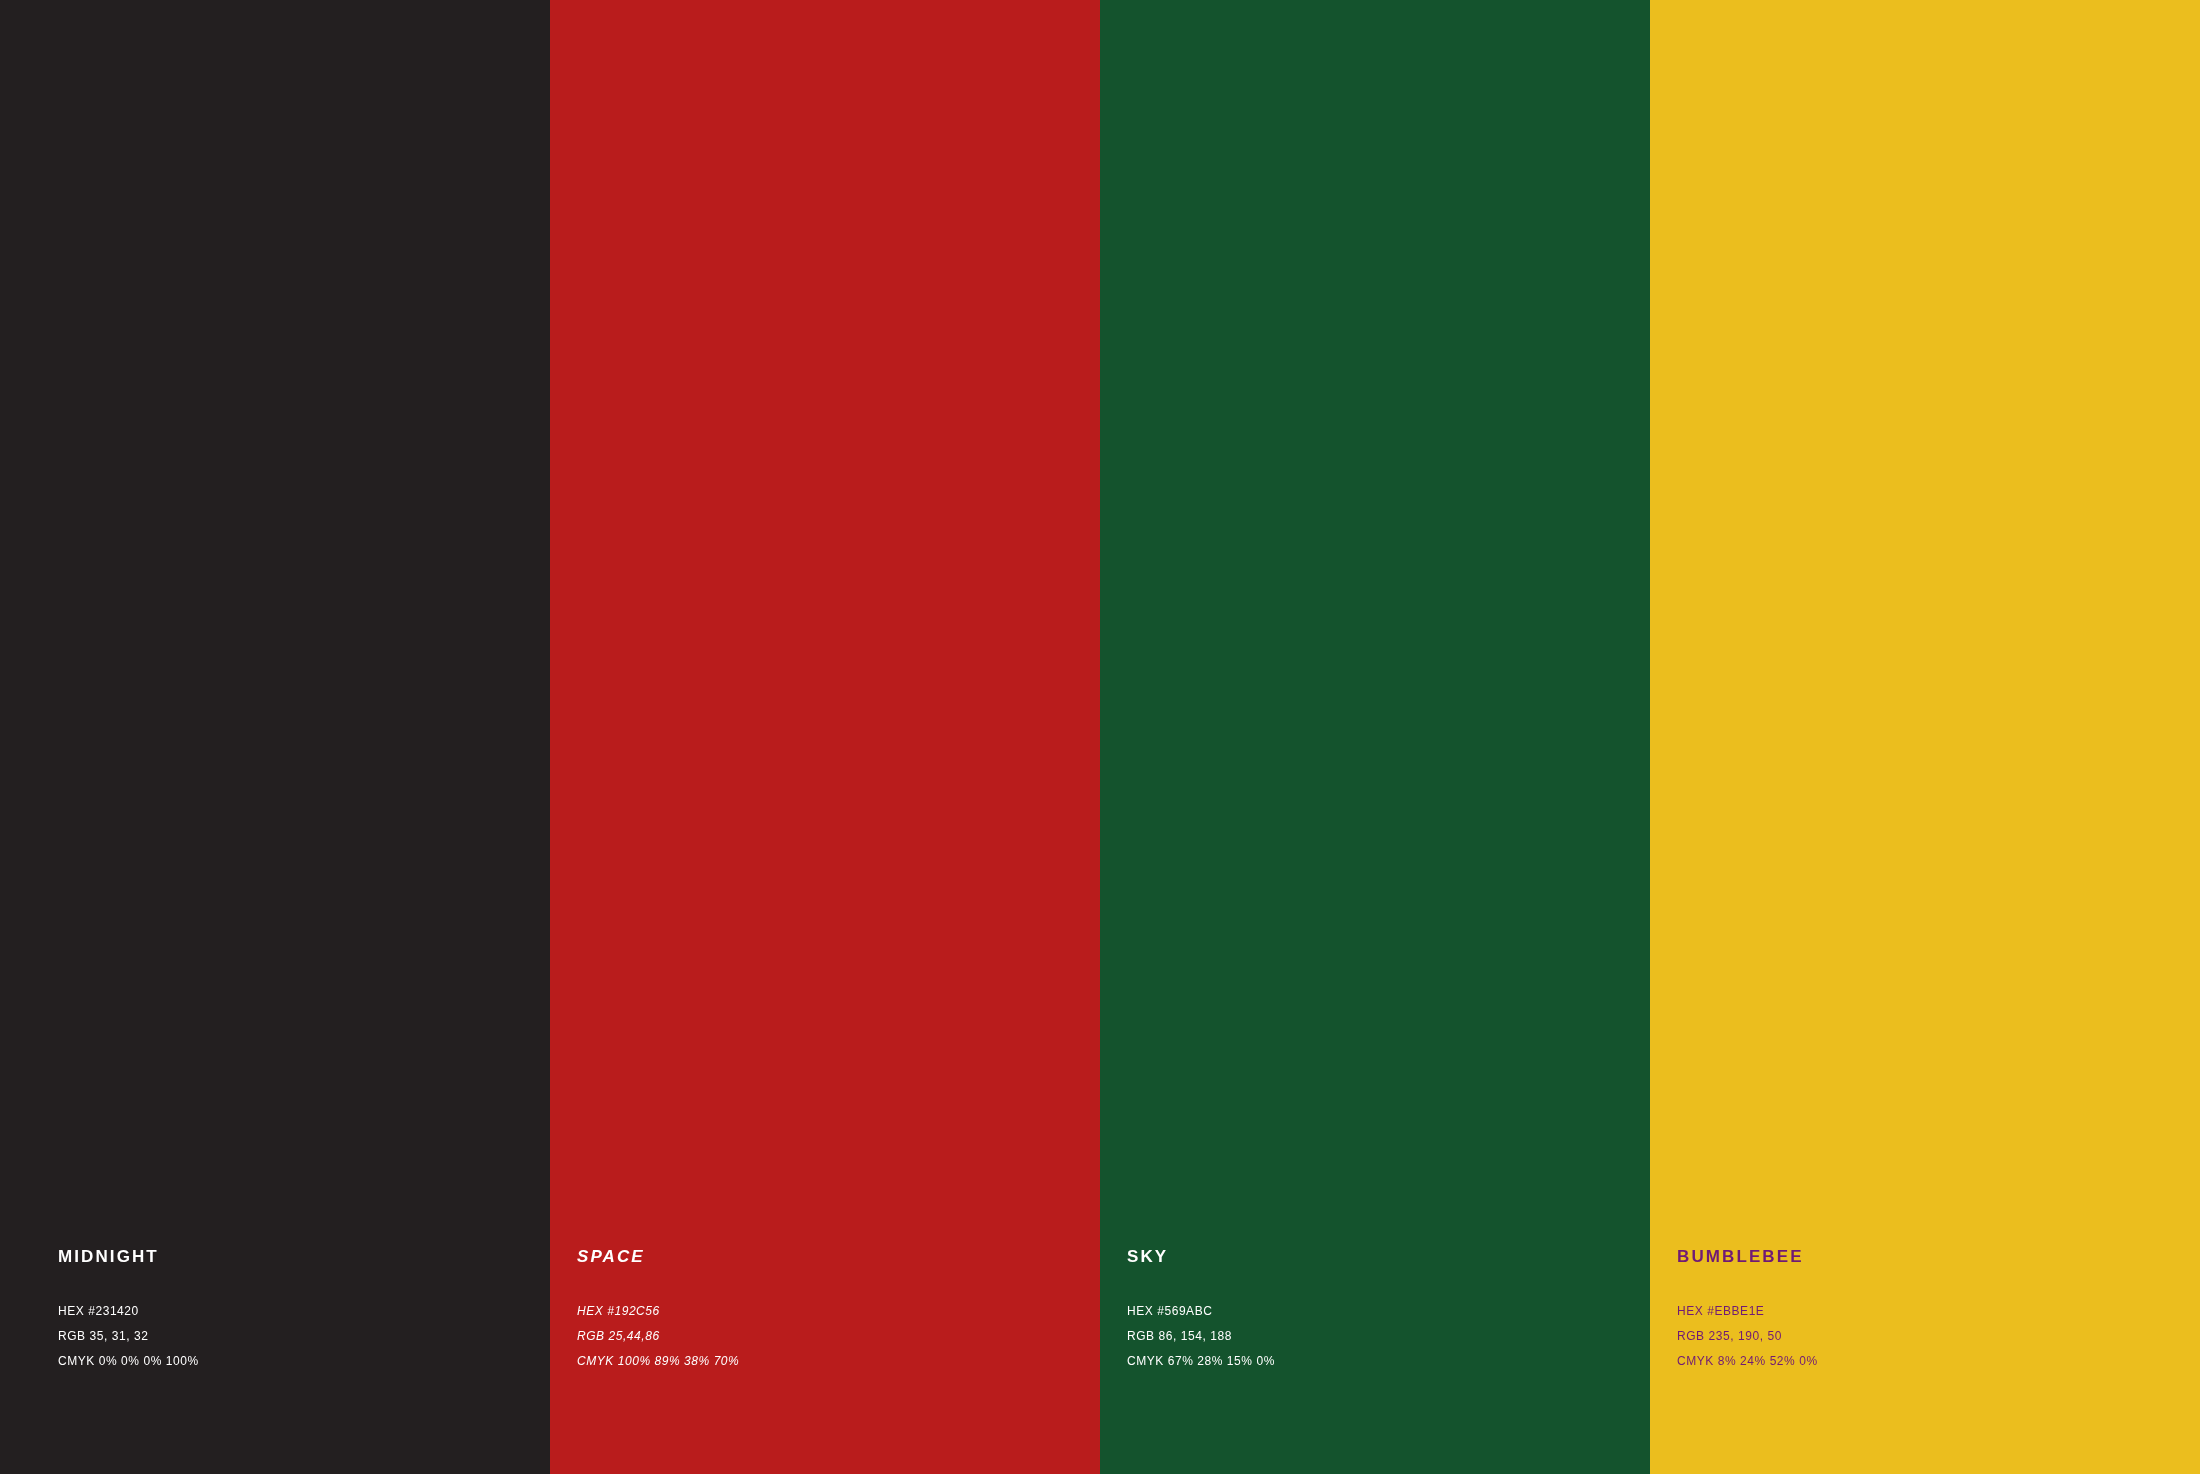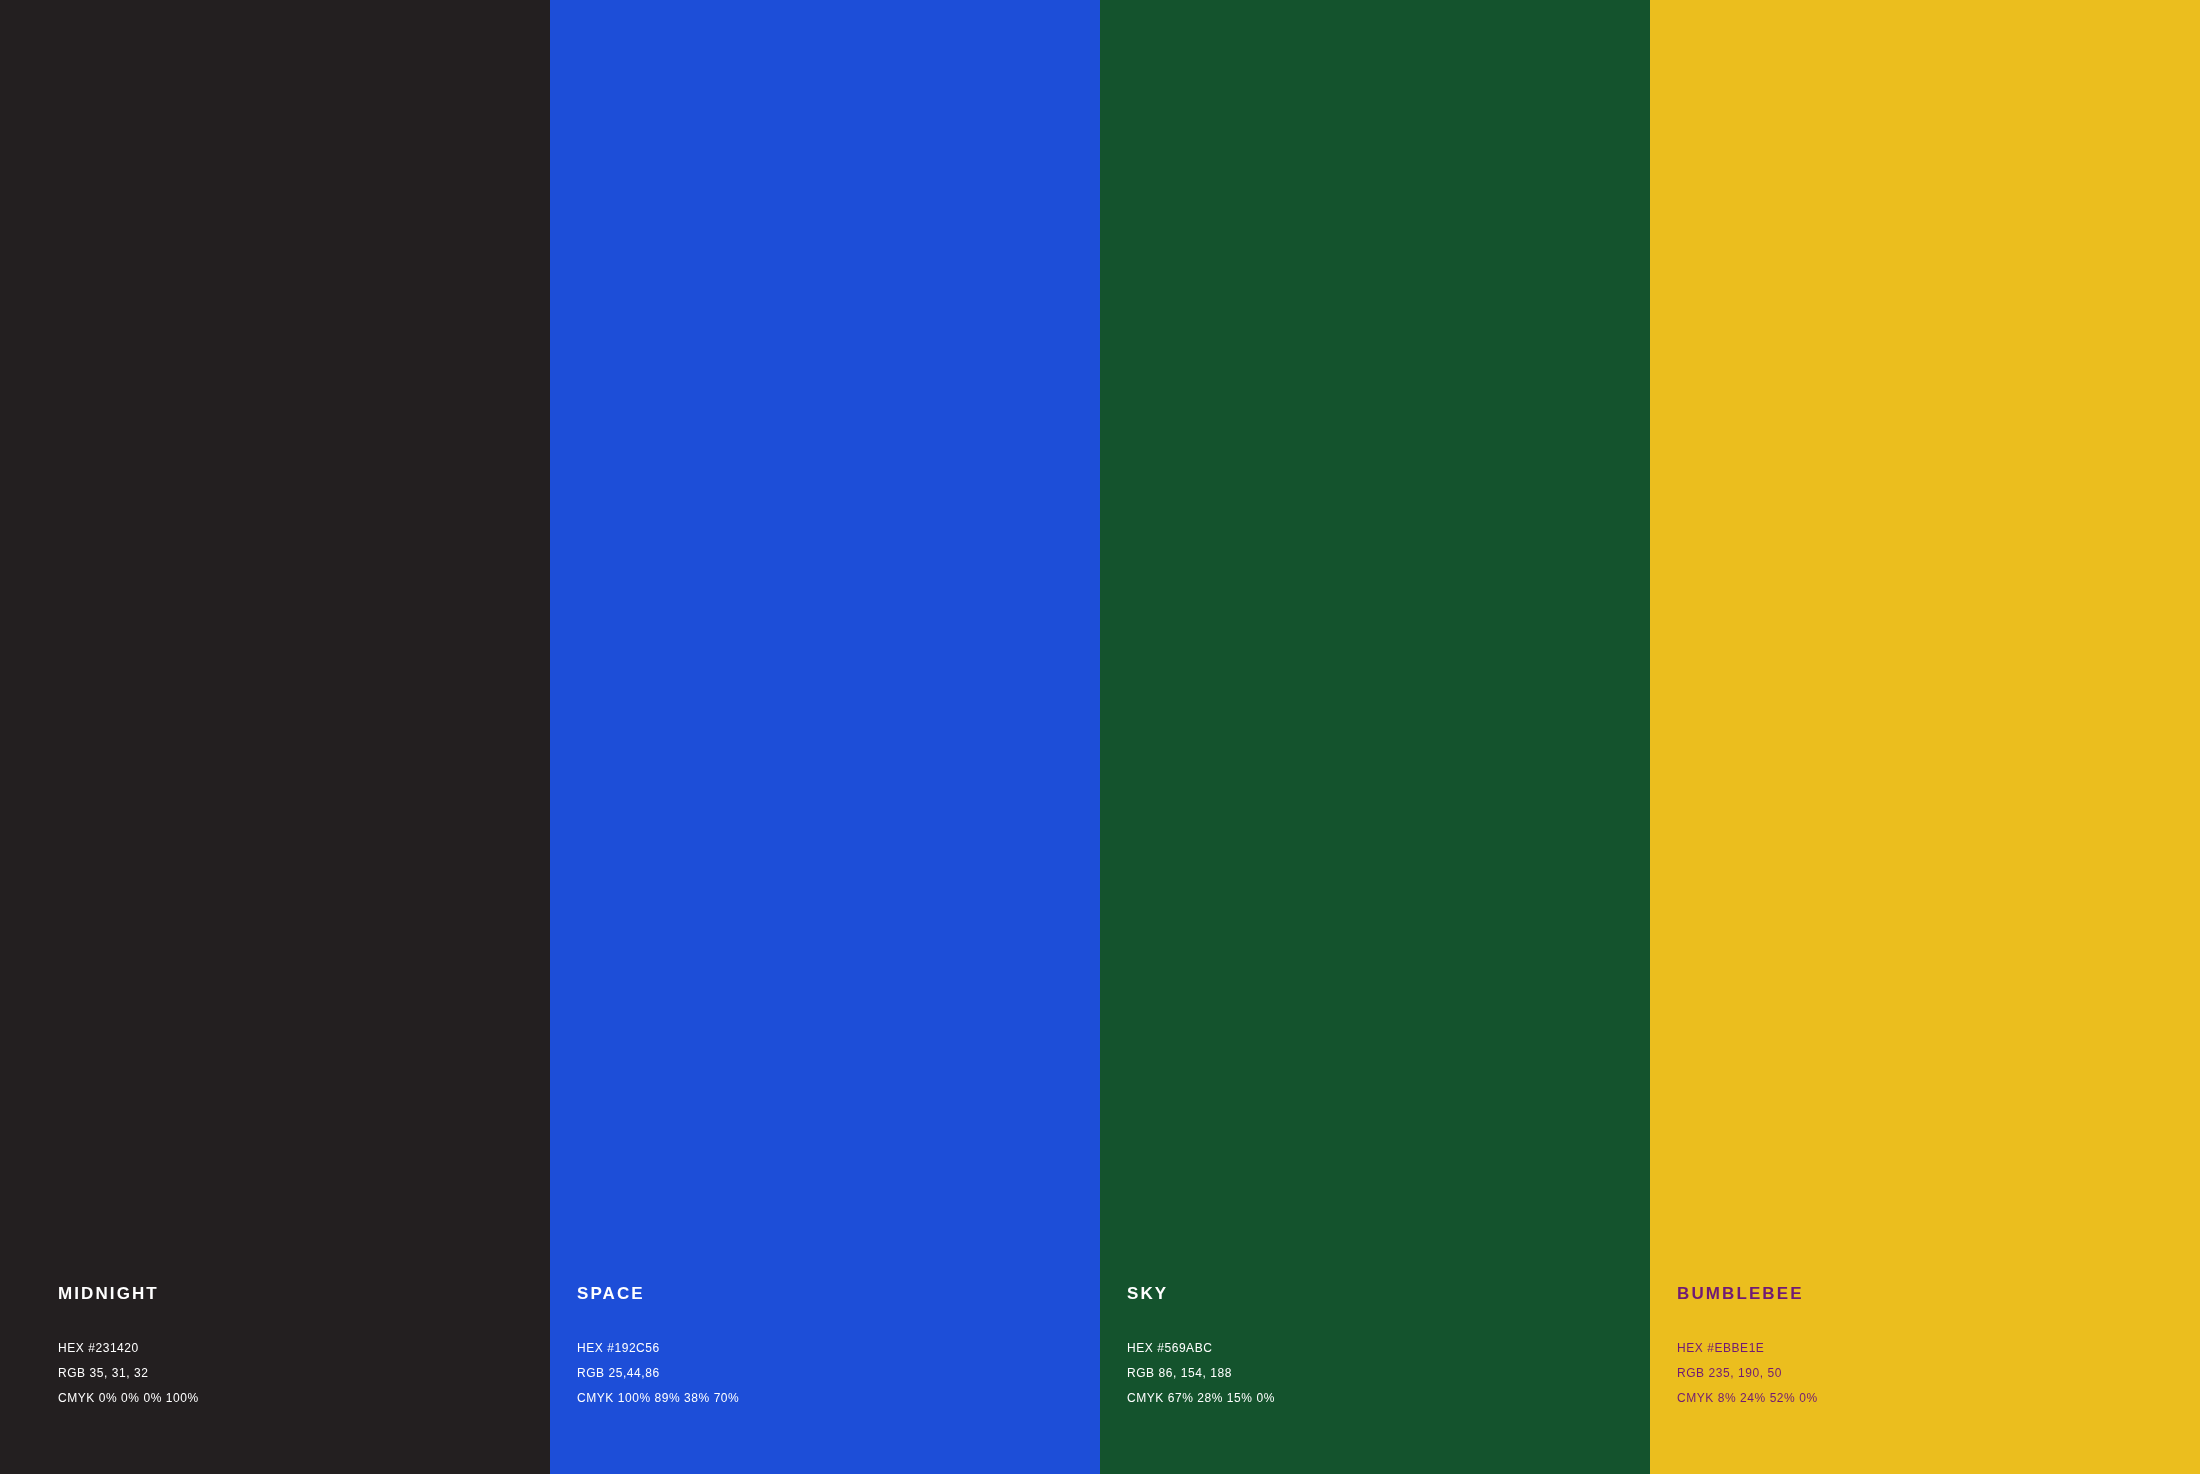--- a/index.html
+++ b/index.html
@@ -25,21 +25,21 @@
     position: relative;
     height: 100%;
     flex: 1 1 0;
     display: flex;
     flex-direction: column;
     justify-content: flex-end;
   }
 
   .swatch-info {
     padding-left: 58px;
-    padding-bottom: 63px;
+    padding-bottom: 100px;
   }
 
   .swatch-name {
     font-size: 17px;
     font-weight: bold;
     letter-spacing: 2.1px;
     line-height: 1;
     margin-bottom: 34px;
     white-space: nowrap;
   }
@@ -67,21 +67,21 @@
 
   <div class="swatch" style="background-color: rgb(35, 31, 32); color: rgb(255, 255, 255);">
     <div class="swatch-info">
       <div class="swatch-name">MIDNIGHT</div>
       <div class="spec-line">HEX #231420</div>
       <div class="spec-line">RGB 35, 31, 32</div>
       <div class="spec-line">CMYK 0% 0% 0% 100%</div>
     </div>
   </div>
 
-  <div class="swatch" style="background-color: #1d4ed8; color: rgb(255, 255, 255);">
+  <div class="swatch" style="background-color: #b91c1c; color: rgb(255, 255, 255); font-style: italic;">
     <div class="swatch-info">
       <div class="swatch-name">SPACE</div>
       <div class="spec-line">HEX #192C56</div>
       <div class="spec-line">RGB 25,44,86</div>
       <div class="spec-line">CMYK 100% 89% 38% 70%</div>
     </div>
   </div>
 
 
   <div class="swatch" style="background-color: #14532d; color: rgb(255, 255, 255);">

